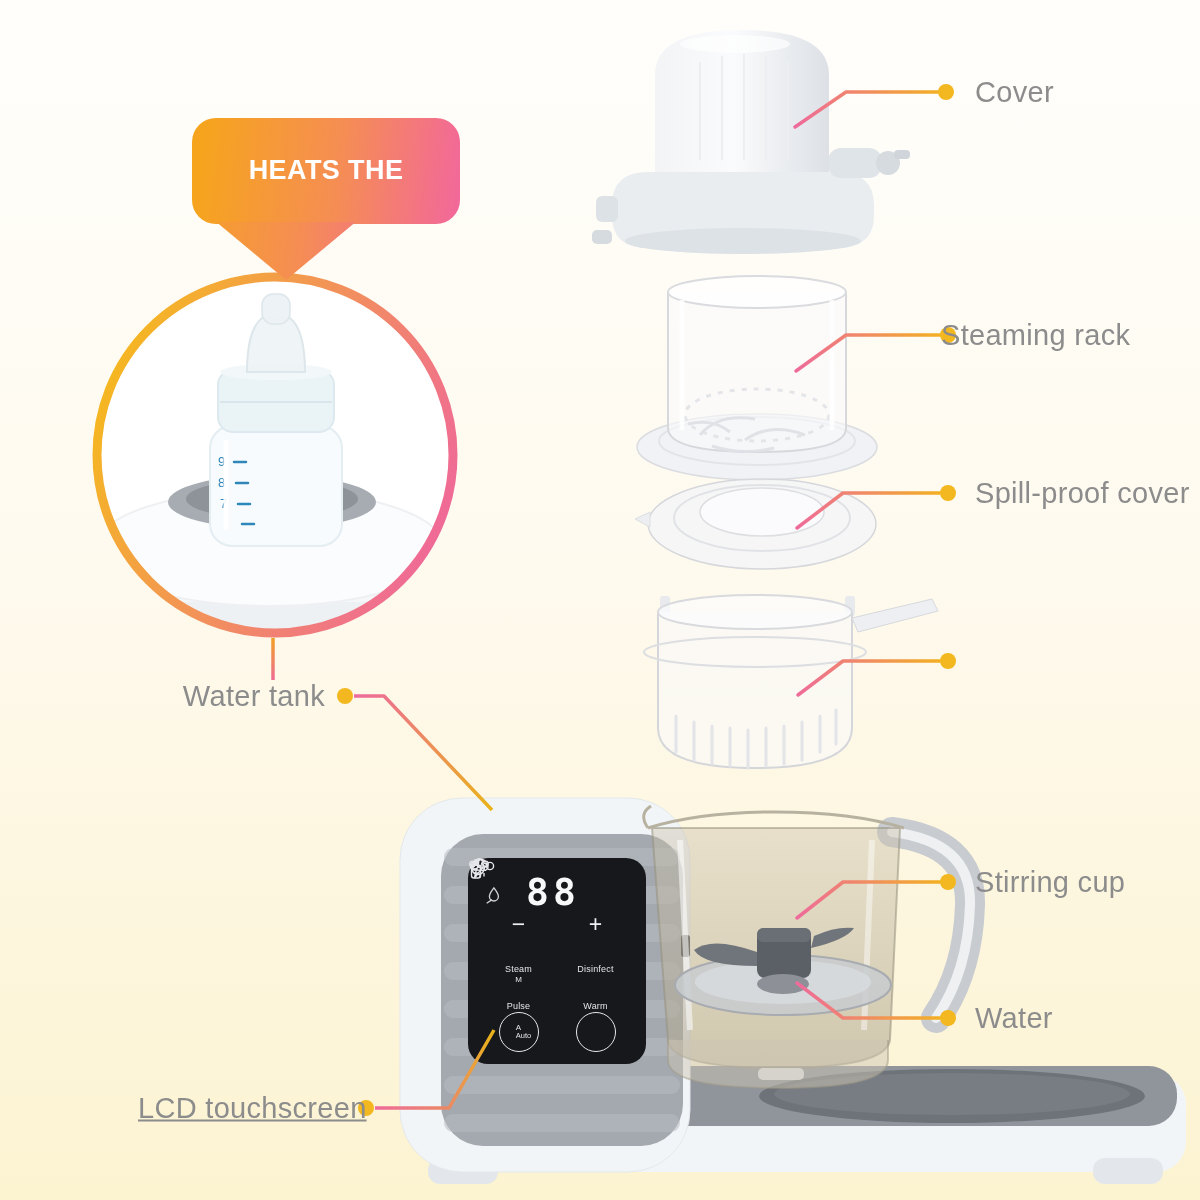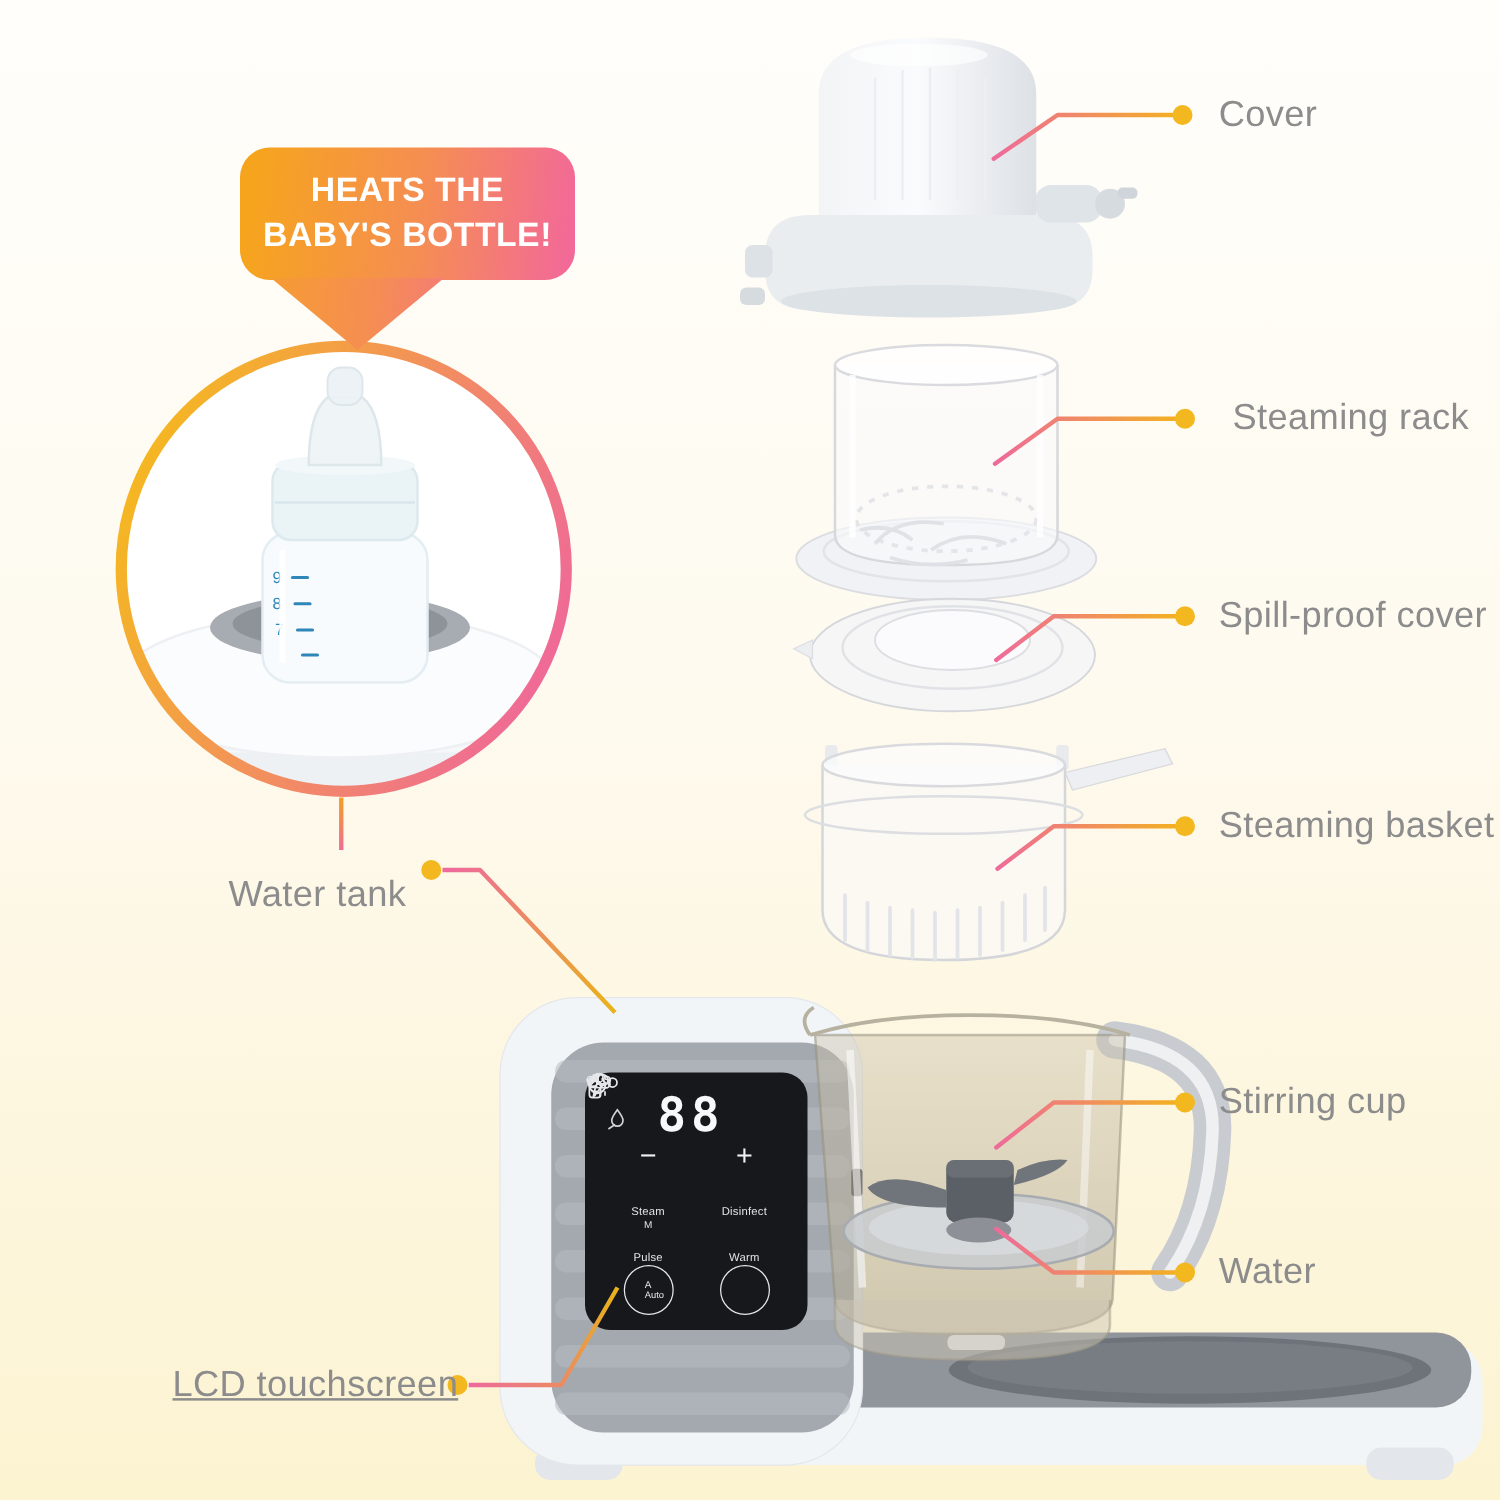--- a/index.html
+++ b/index.html
@@ -343,27 +343,25 @@
       <circle cx="948" cy="882" r="8"></circle>
       <circle cx="948" cy="1018" r="8"></circle>
       <circle cx="345" cy="696" r="8"></circle>
       <circle cx="366" cy="1108" r="8"></circle>
     </g>
   </svg>
 
   <div class="badge">
     <span>
       <span>HEATS THE</span><br>
-      <span>BABY'S BOTTLE!</span>
     </span>
   </div>
   <div class="badge-tail"></div>
 
   <div class="callout" style="left:975px;top:92px;">Cover</div>
-  <div class="callout" style="left:986px;top:335px;">Steaming rack</div>
+  <div class="callout" style="left:941px;top:335px;">Steaming rack</div>
   <div class="callout" style="left:975px;top:493px;">Spill-proof cover</div>
-  <div class="callout" style="left:975px;top:661px;">Steaming basket</div>
   <div class="callout" style="left:975px;top:882px;">Stirring cup</div>
   <div class="callout" style="left:975px;top:1018px;">Water</div>
-  <div class="callout" style="left:150px;top:696px;width:175px;text-align:right;margin-top:20px;">Water tank</div>
+  <div class="callout" style="left:150px;top:696px;width:175px;text-align:right;">Water tank</div>
   <div class="callout" style="left:138px;top:1108px;text-decoration:underline;">LCD touchscreen</div>
 
 </div>
 
 </body></html>

